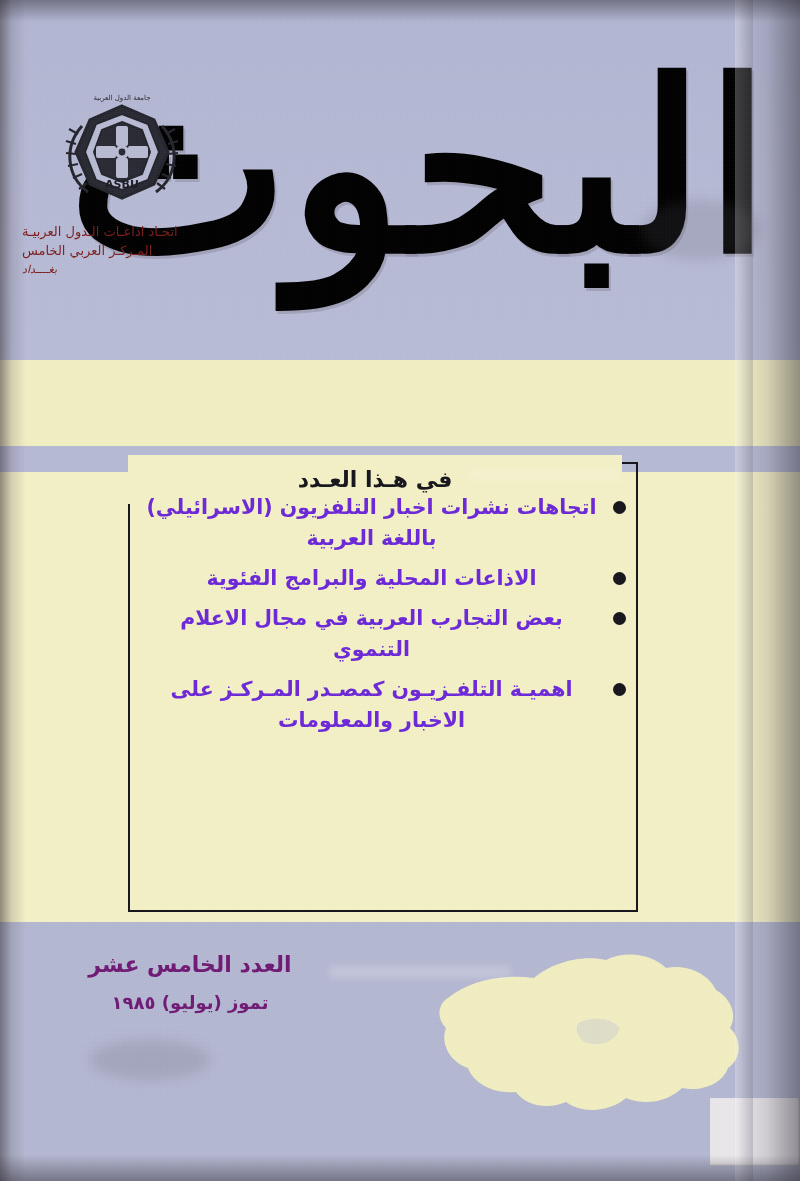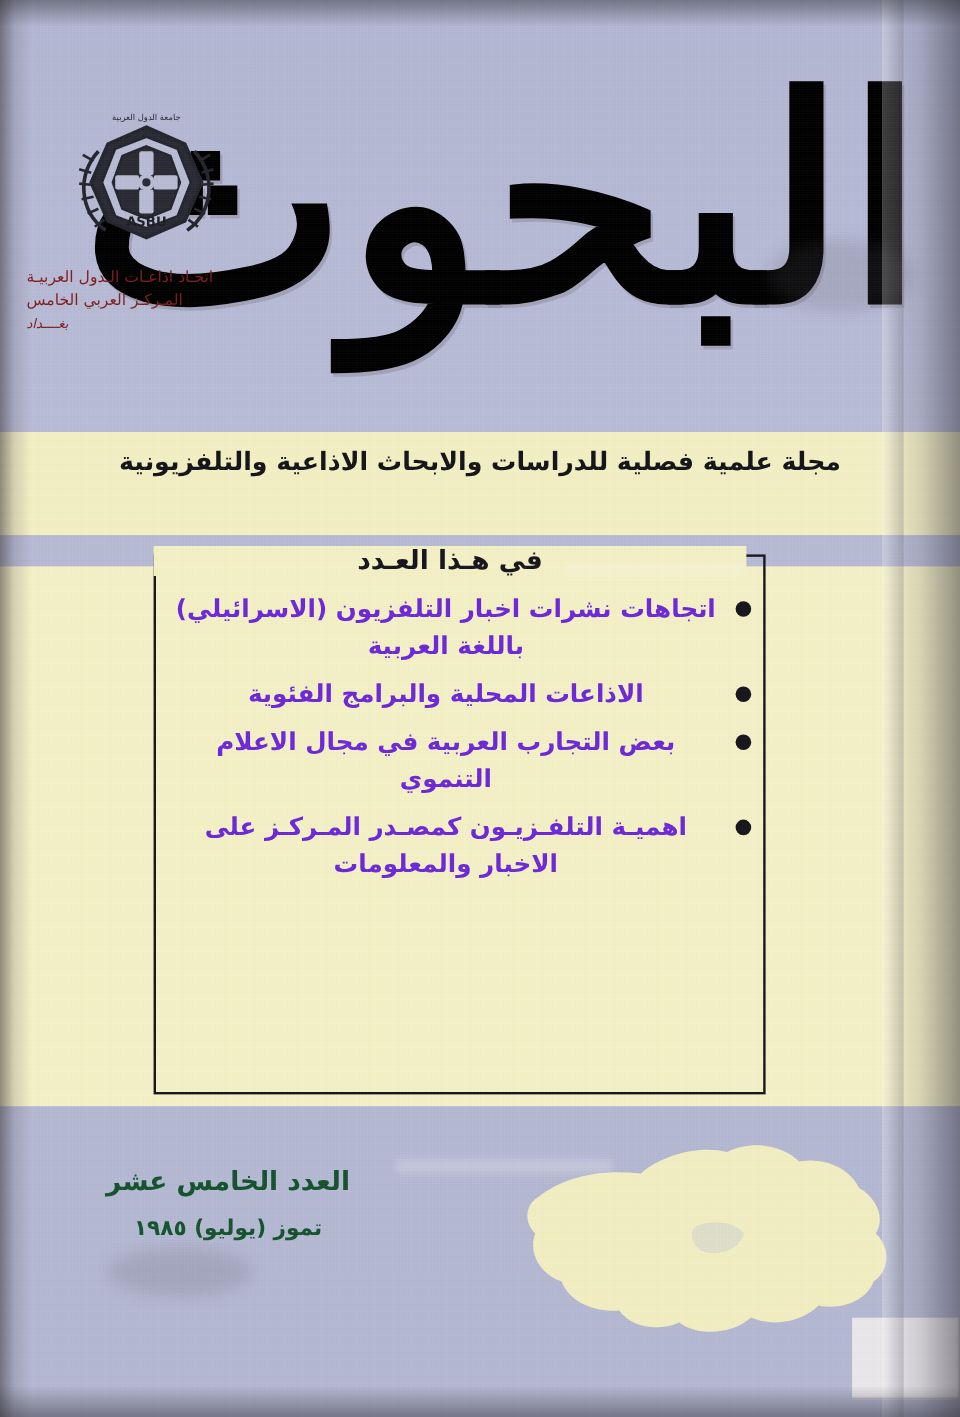--- a/index.html
+++ b/index.html
@@ -179,21 +179,21 @@
     position: absolute;
     top: 455px;
     left: 128px;
     width: 494px;
     text-align: center;
     color: #16161c;
     font-size: 22px;
     font-weight: bold;
     direction: rtl;
     background: #f4f0c6;
-    padding: 0 6px;
+    padding: 12px 6px;
     box-sizing: border-box;
   }
   .toc {
     position: absolute;
     top: 492px;
     left: 140px;
     width: 486px;
     direction: rtl;
     color: #6d28d9;
   }
@@ -221,23 +221,22 @@
   }
   .toc-text.two-line { text-align: center; }
 
   
   .issue-block {
     position: absolute;
     top: 946px;
     left: 60px;
     width: 260px;
     text-align: center;
-    color: #14532d;
-    direction: rtl;
-    margin-top: 21px;
+    color: #701a75;
+    direction: rtl;
   }
   .issue-number {
     font-size: 22px;
     font-weight: bold;
     line-height: 38px;
   }
   .issue-date {
     font-size: 18px;
     font-weight: bold;
     line-height: 38px;
@@ -301,21 +300,20 @@
       <text x="64" y="12" text-anchor="middle" font-family="DejaVu Sans, sans-serif" font-size="7" fill="#2b2b33">جامعة الدول العربية</text>
     </svg>
   </div>
 
   <div class="org-lines">
     <div>اتحـاد اذاعـات الـدول العربيـة</div>
     <div>المـركـز العربي الخامس</div>
     <div class="org-line-3">بغــــداد</div>
   </div>
 
-  <div class="subtitle">مجلة علمية فصلية للدراسات والابحاث الاذاعية والتلفزيونية</div>
 
   <div class="contents-box"></div>
   <div class="contents-heading">في هـذا العـدد</div>
 
   <div class="toc">
     <div class="toc-item">
       <span class="bullet"></span>
       <span class="toc-text two-line">اتجاهات نشرات اخبار التلفزيون (الاسرائيلي) باللغة العربية</span>
     </div>
     <div class="toc-item">

